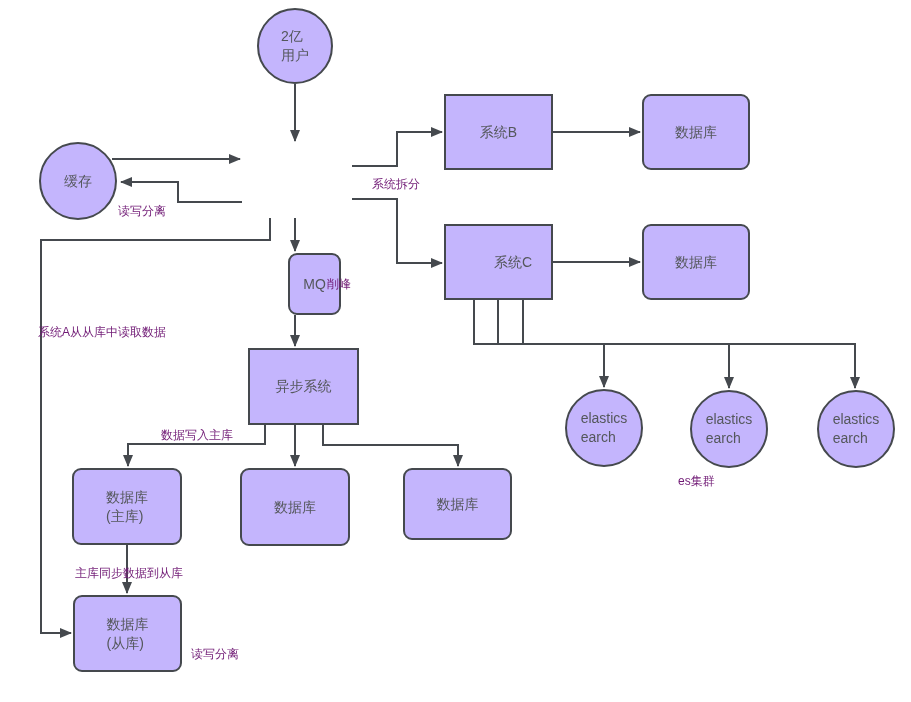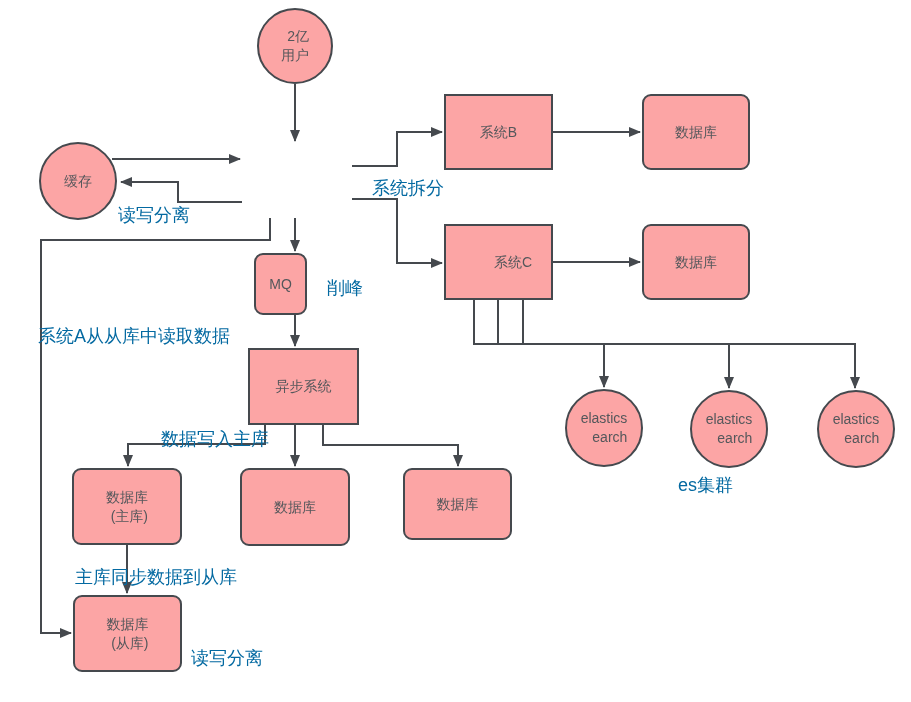--- a/index.html
+++ b/index.html
@@ -15,36 +15,36 @@
   svg.edges polyline {
     fill:none;
     stroke:#45494e;
     stroke-width:2;
   }
   .node {
     position:absolute;
     display:flex;
     align-items:center;
     justify-content:center;
-    text-align:right;
+    text-align:left;
     box-sizing:border-box;
     border:2px solid #45494e;
-    background:#fca5a5;
+    background:#c4b5fd;
     font-size:14px;
     line-height:1.35;
     white-space:pre-line;
   }
   .shape-rect   { border-radius:0; }
   .shape-round  { border-radius:9px; }
   .shape-circle { border-radius:50%; }
   .elabel {
     position:absolute;
-    font-size:18px;
+    font-size:12px;
     white-space:nowrap;
-    color:#0369a1;
+    color:#701a75;
   }
 </style>
 </head>
 <body>
 
 <div class="canvas">
 
   <svg class="edges" viewBox="0 0 911 702" xmlns="http://www.w3.org/2000/svg">
     <defs>
       <marker id="arrow" markerUnits="userSpaceOnUse" markerWidth="14" markerHeight="12" refX="12" refY="6" orient="auto">
@@ -75,21 +75,21 @@
     <polyline points="855,344 855,388" marker-end="url(#arrow)"></polyline>
   </svg>
 
   <div class="node shape-circle" style="left:257px; top:8px;  width:76px; height:76px;">2亿
 用户</div>
   <div class="node shape-circle" style="left:39px;  top:142px; width:78px; height:78px;">缓存</div>
   <div class="node shape-rect" style="left:444px; top:94px;  width:109px; height:76px;">系统B</div>
   <div class="node shape-round" style="left:642px; top:94px;  width:108px; height:76px;">数据库</div>
   <div class="node shape-rect" style="left:444px; top:224px; width:109px; height:76px;padding-left:29px;">系统C</div>
   <div class="node shape-round" style="left:642px; top:224px; width:108px; height:76px;">数据库</div>
-  <div class="node shape-round" style="left:254px; top:253px; width:53px;  height:62px;">MQ</div>
+  <div class="node shape-round" style="left:288px; top:253px; width:53px;  height:62px;">MQ</div>
   <div class="node shape-rect" style="left:248px; top:348px; width:111px; height:77px;">异步系统</div>
   <div class="node shape-round" style="left:72px;  top:468px; width:110px; height:77px;">数据库
 (主库)</div>
   <div class="node shape-round" style="left:240px; top:468px; width:110px; height:78px;">数据库</div>
   <div class="node shape-round" style="left:403px; top:468px; width:109px; height:72px;">数据库</div>
   <div class="node shape-round" style="left:73px;  top:595px; width:109px; height:77px;">数据库
 (从库)</div>
   <div class="node shape-circle" style="left:565px; top:389px; width:78px; height:78px;">elastics
 earch</div>
   <div class="node shape-circle" style="left:690px; top:390px; width:78px; height:78px;">elastics

